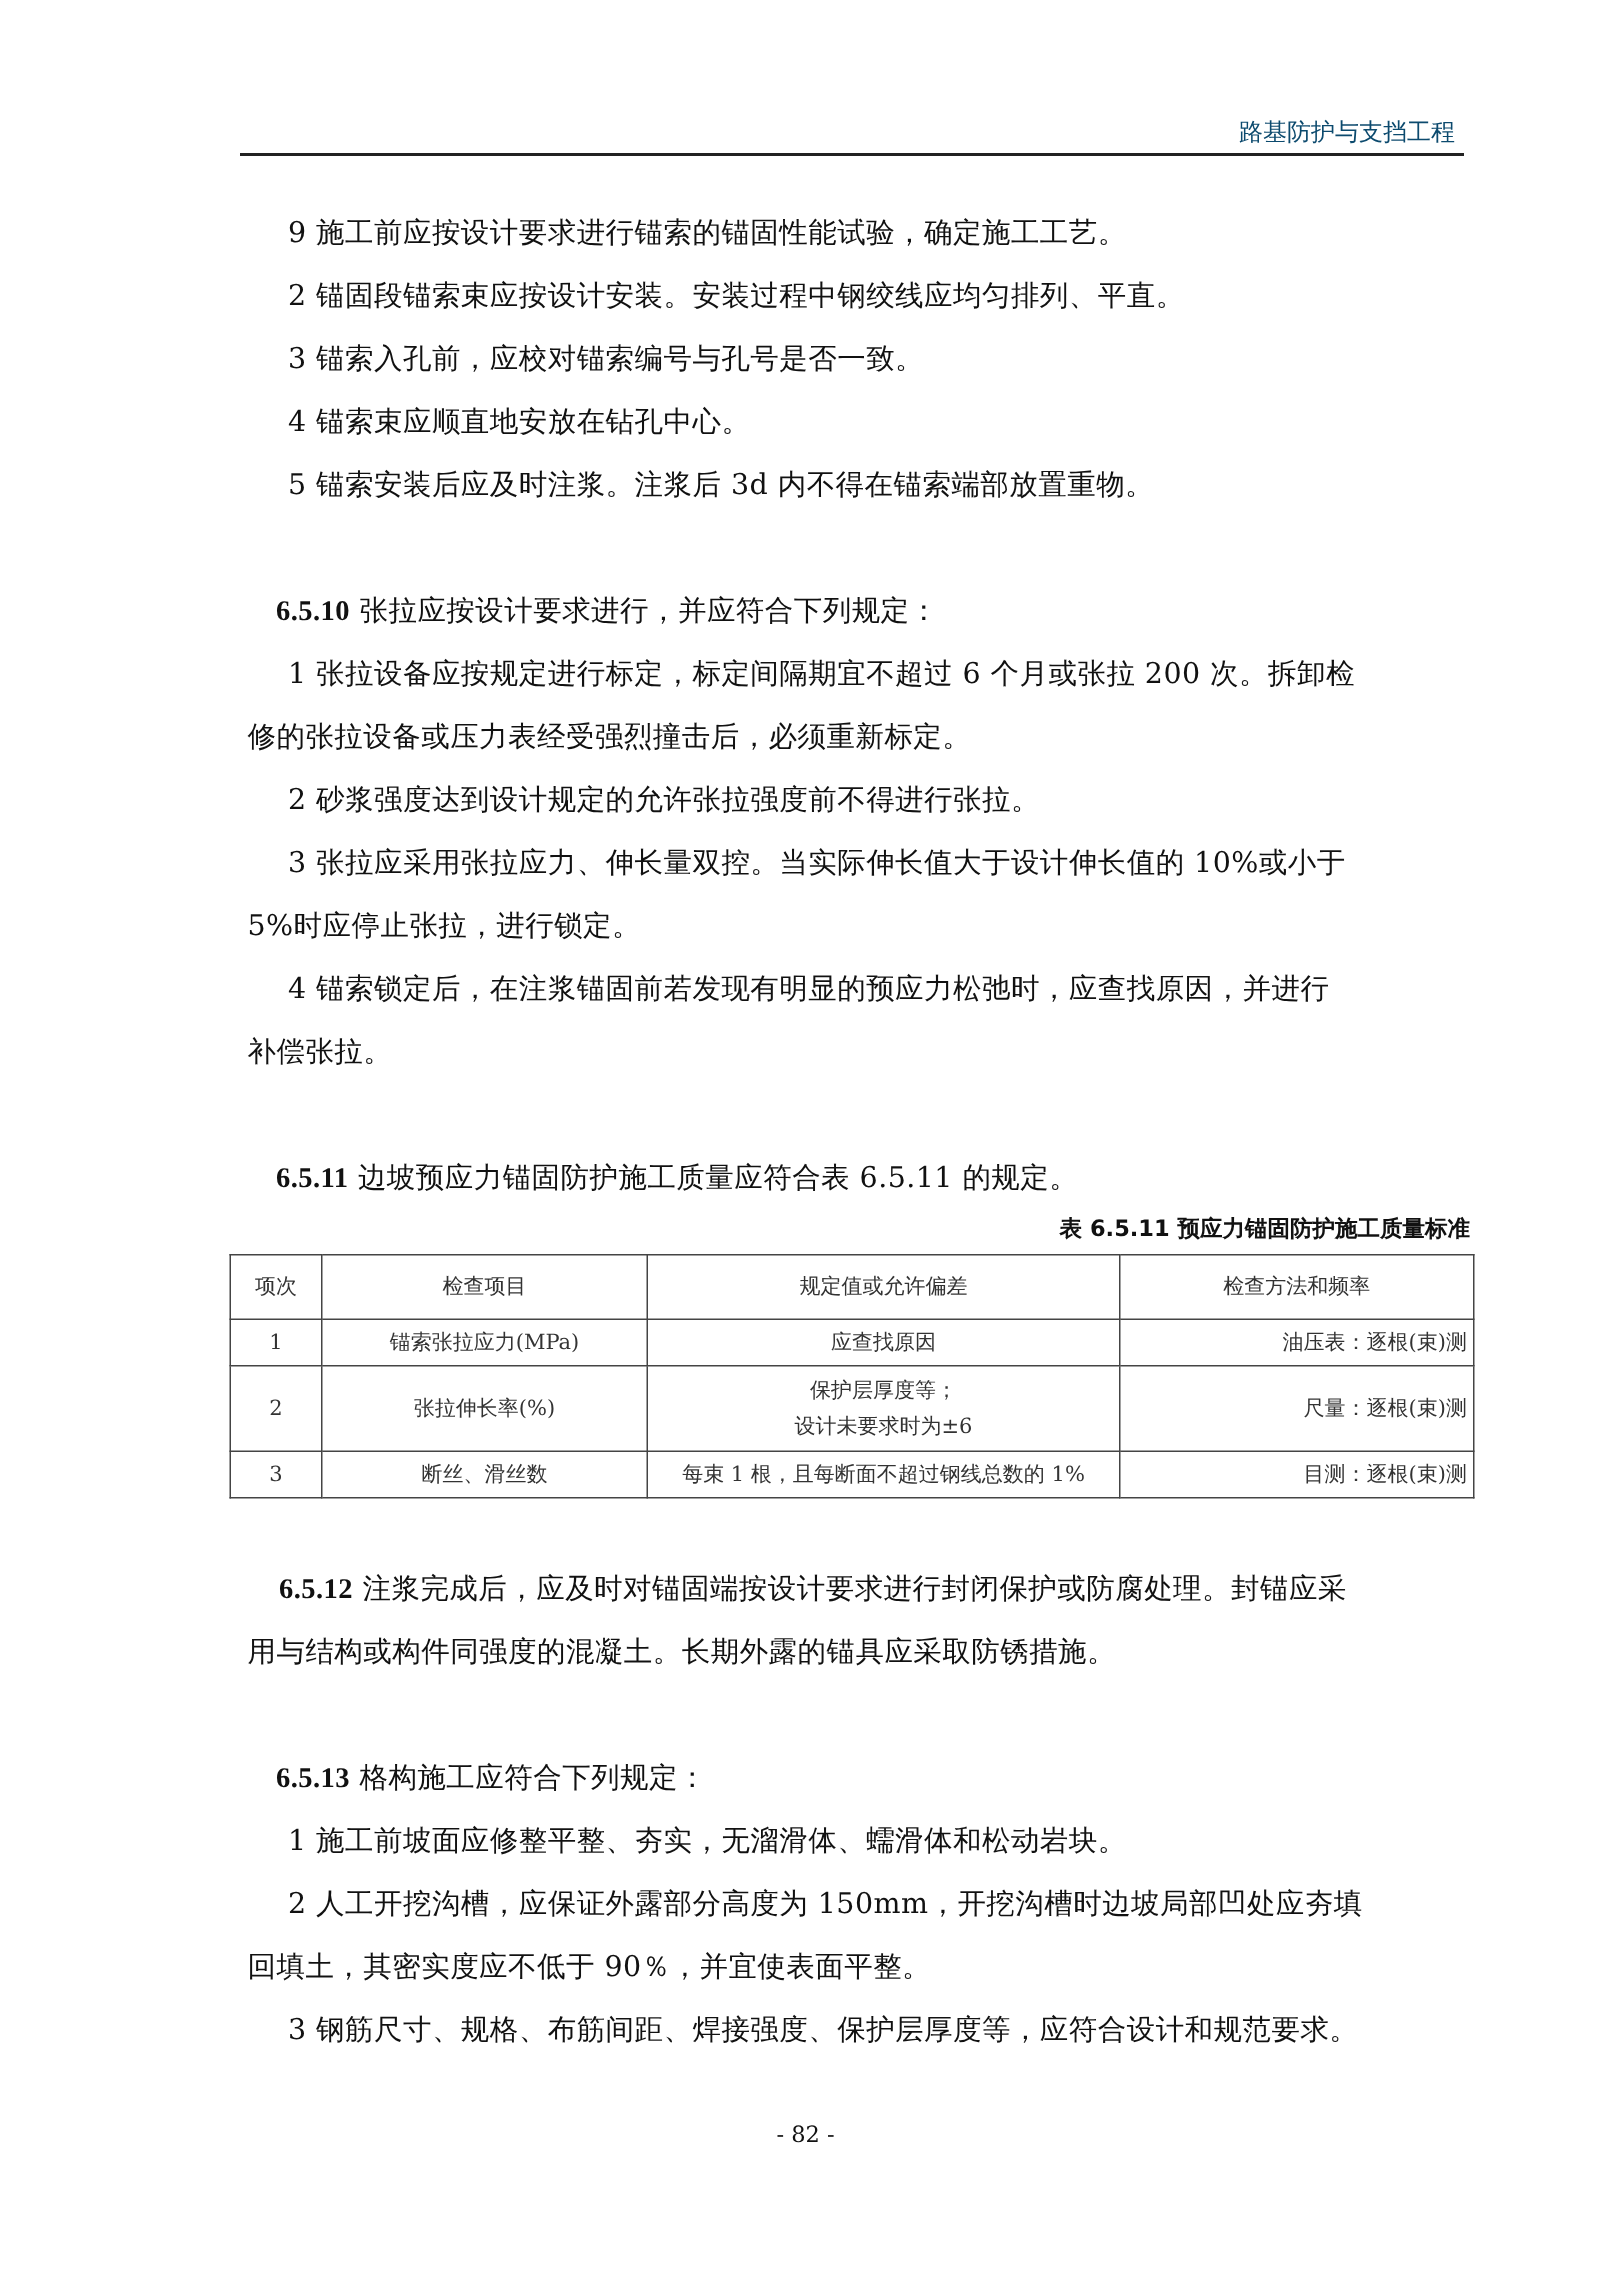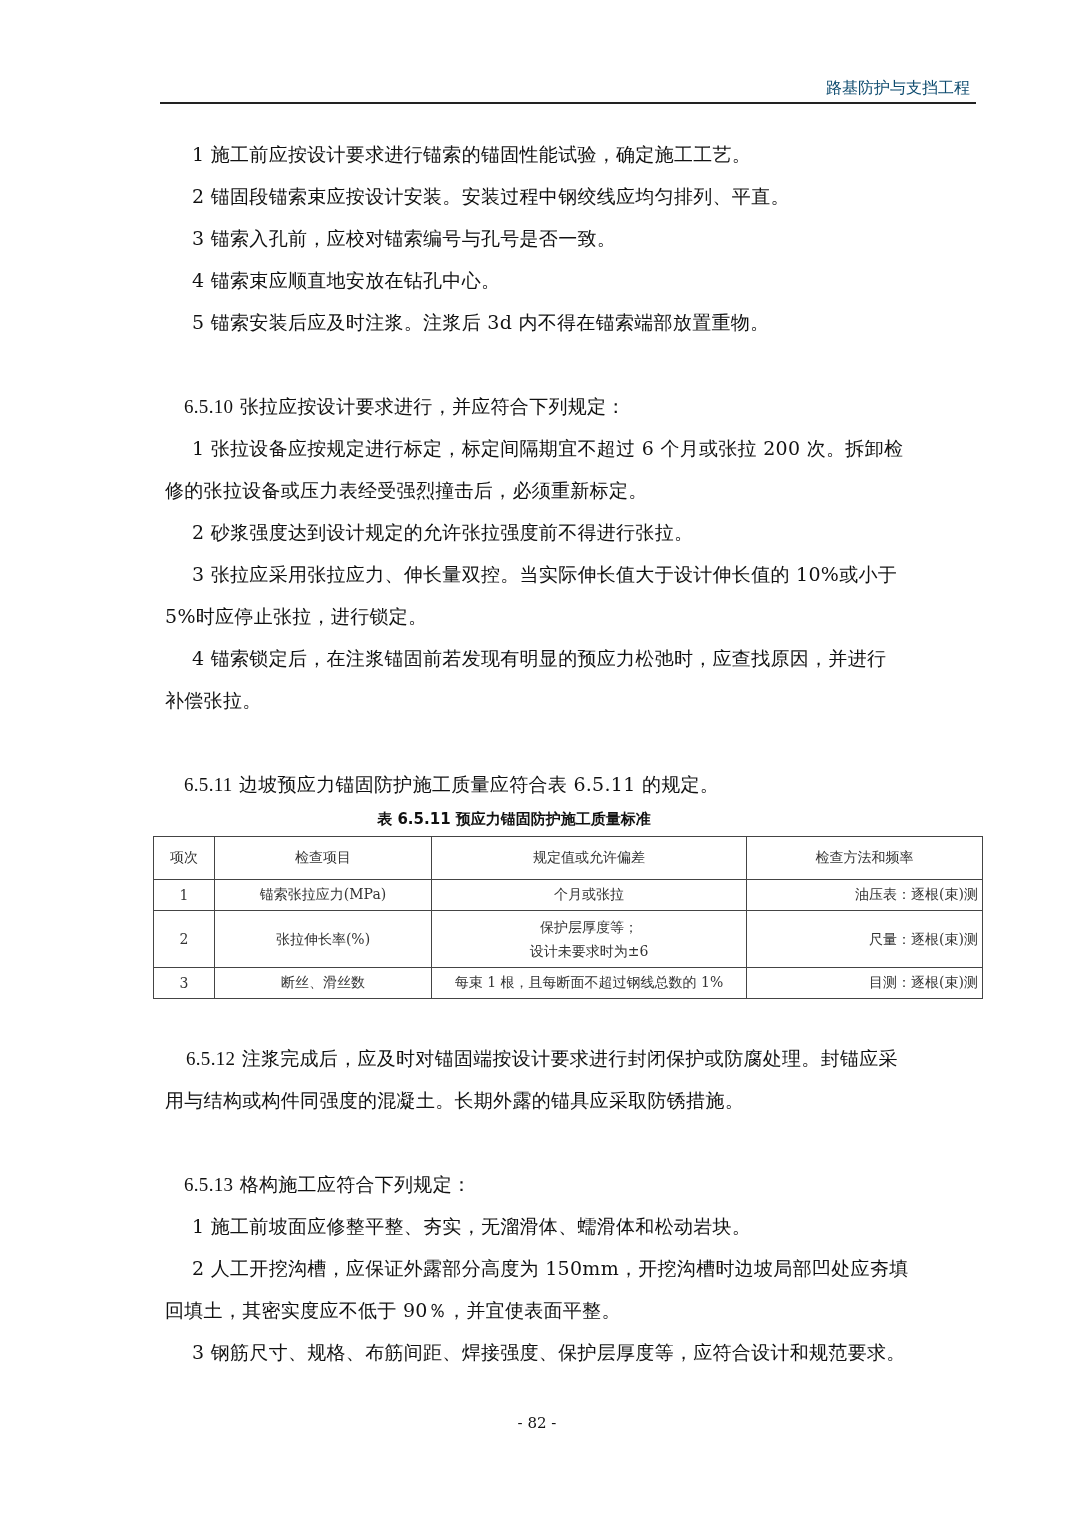--- a/index.html
+++ b/index.html
@@ -4,41 +4,41 @@
 <style>
   html, body { margin:0; padding:0; background:#ffffff; }
   body { width:1074px; height:1520px; position:relative; overflow:hidden;
          font-family:"DejaVu Serif","Liberation Serif",serif; color:#111; }
   .header { position:absolute; left:160px; top:76px; width:816px; height:26px;
             border-bottom:2px solid #222; }
   .header-title { position:absolute; right:6px; top:2px; font-family:"DejaVu Sans","Liberation Sans",sans-serif;
                   font-size:16px; color:#0c4a6e; }
   .line { position:absolute; left:165px; font-size:19px; white-space:nowrap; letter-spacing:0.3px; }
   .indent { left:192px; }
-  .secnum { font-weight:normal; font-family:"Liberation Serif",serif; }
-  .caption { position:absolute; left:0; width:980px; top:810px; text-align:center;
-             font-family:"DejaVu Sans","Liberation Sans",sans-serif; font-weight:bold; font-size:15px;padding-left:24px; }
+  .secnum { font-weight:bold; font-family:"Liberation Serif",serif; }
+  .caption { position:absolute; left:0; width:980px; top:810px; text-align:right;
+             font-family:"DejaVu Sans","Liberation Sans",sans-serif; font-weight:bold; font-size:15px; }
   table { position:absolute; left:153px; top:836px; width:830px; border-collapse:collapse;
           font-size:14px; color:#333; }
   td, th { border:1px solid #444; text-align:center; font-weight:normal; padding:1px 4px; }
   th { height:40px; }
   tr.r1 td { height:28px; }
   tr.r2 td { height:54px; line-height:24px; }
   tr.r3 td { height:28px; }
   td.left { text-align:right; }
   .pagenum { position:absolute; left:0; width:1074px; top:1414px; text-align:center; font-size:15px; }
 </style>
 </head>
 <body>
 
 <div class="header">
   <span class="header-title">路基防护与支挡工程</span>
 </div>
 
-<div class="line indent" style="top:142px">1  施工前应按设计要求进行锚索的锚固性能试验，确定施工工艺。</div>
+<div class="line indent" style="top:142px">9  施工前应按设计要求进行锚索的锚固性能试验，确定施工工艺。</div>
 <div class="line indent" style="top:184px">2  锚固段锚索束应按设计安装。安装过程中钢绞线应均匀排列、平直。</div>
 <div class="line indent" style="top:226px">3  锚索入孔前，应校对锚索编号与孔号是否一致。</div>
 <div class="line indent" style="top:268px">4  锚索束应顺直地安放在钻孔中心。</div>
 <div class="line indent" style="top:310px">5  锚索安装后应及时注浆。注浆后 3d 内不得在锚索端部放置重物。</div>
 
 <div class="line" style="top:394px;left:184px">
   <span class="secnum">6.5.10</span><span> 张拉应按设计要求进行，并应符合下列规定：</span>
 </div>
 <div class="line indent" style="top:436px">1  张拉设备应按规定进行标定，标定间隔期宜不超过 6 个月或张拉 200 次。拆卸检</div>
 <div class="line" style="top:478px">修的张拉设备或压力表经受强烈撞击后，必须重新标定。</div>
@@ -58,21 +58,21 @@
   <tbody>
       <tr>
     <th style="width:52px">项次</th>
     <th style="width:208px">检查项目</th>
     <th style="width:306px">规定值或允许偏差</th>
     <th>检查方法和频率</th>
   </tr>
   <tr class="r1">
     <td>1</td>
     <td>锚索张拉应力(MPa)</td>
-    <td>个月或张拉</td>
+    <td>应查找原因</td>
     <td class="left">油压表：逐根(束)测</td>
   </tr>
   <tr class="r2">
     <td>2</td>
     <td>张拉伸长率(%)</td>
     <td>
       <div>保护层厚度等；</div>
       <div>设计未要求时为±6</div>
     </td>
     <td class="left">尺量：逐根(束)测</td>

